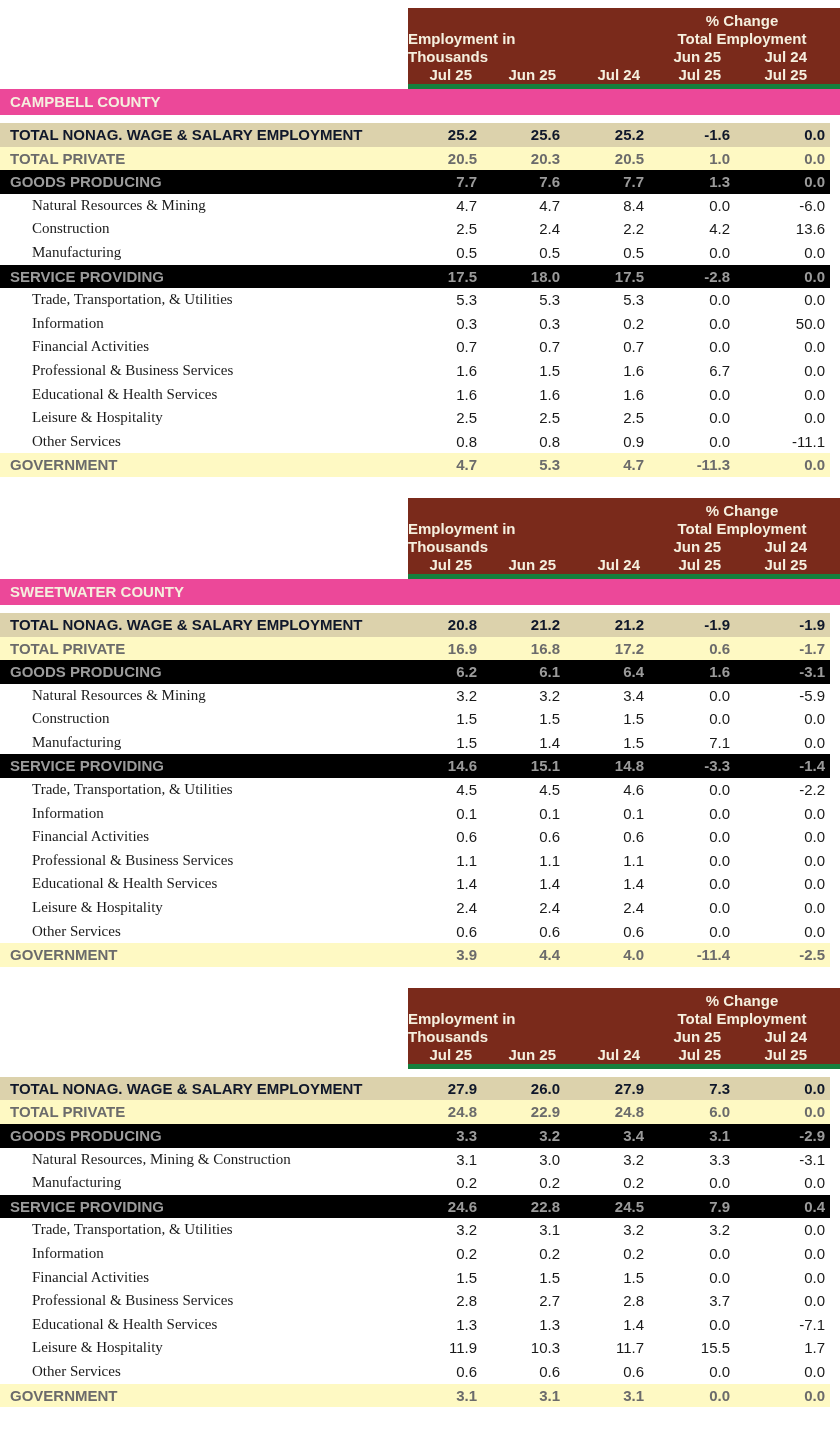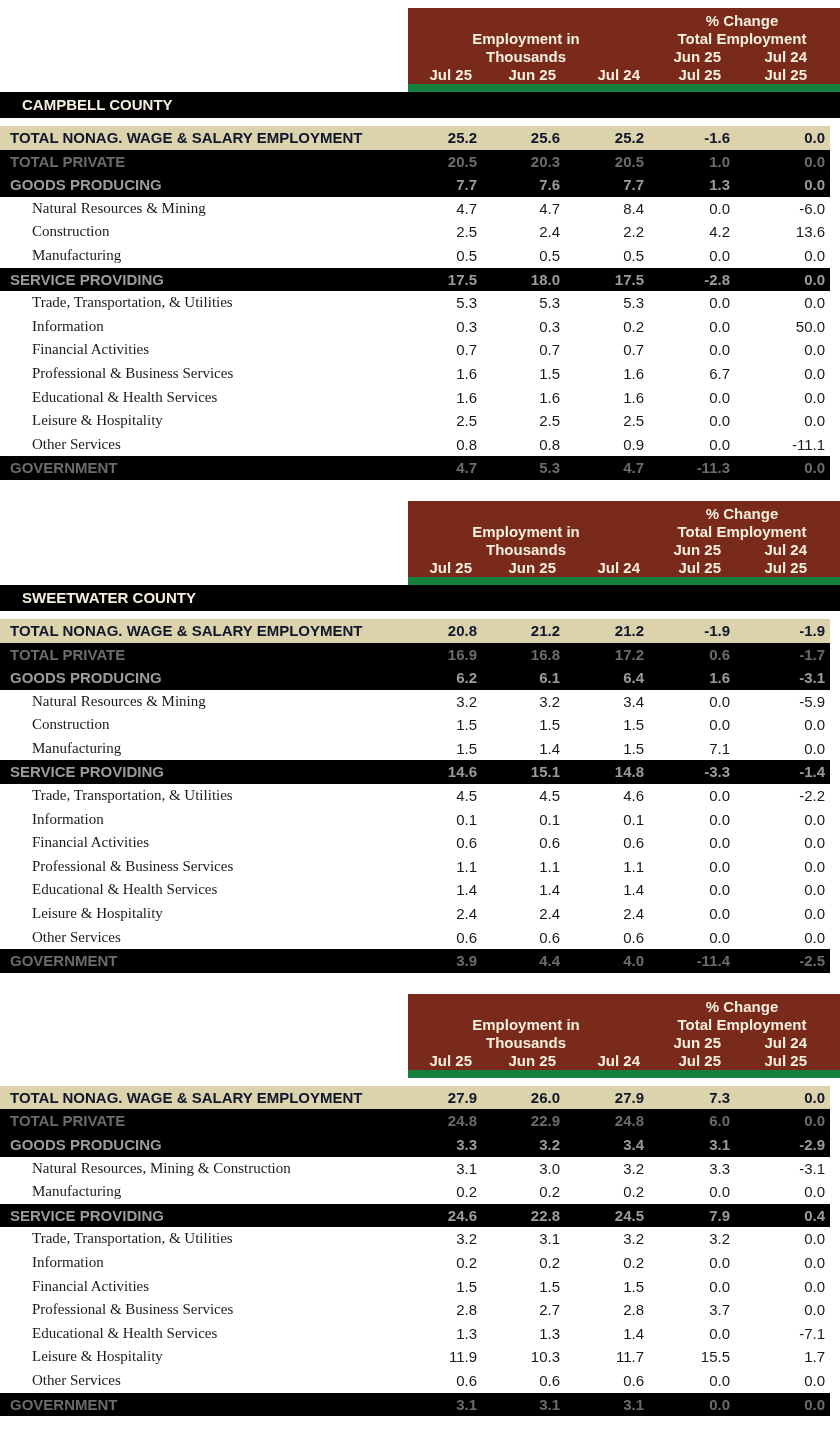--- a/index.html
+++ b/index.html
@@ -10,70 +10,70 @@
   }
   .page { width: 840px; }
 
   .county-table { margin-bottom: 21px; }
 
   
   .tbl-header {
     margin-left: 408px;
     width: 432px;
     background: #7A2A1B;
-    border-bottom: 8px solid #15803d;
+    border-bottom: 5px solid #15803d;
     color: #F5EFDE;
     font-weight: bold;
     font-size: 15px;
     padding-top: 4px;
     box-sizing: border-box;
   }
   .hline {
     display: grid;
     grid-template-columns: 69px 83px 84px 86px 95px 15px;
     line-height: 18px;
     height: 18px;
   }
   .hcell { white-space: nowrap; }
-  .span-left  { grid-column: 1 / 4; text-align: center; }
+  .span-left  { grid-column: 1 / 4; text-align: left; }
   .span-right { grid-column: 4 / 7; text-align: center; }
   .hc1 { grid-column: 1; text-align: right; padding-right: 5px; }
   .hc2 { grid-column: 2; text-align: right; padding-right: 4px; }
   .hc3 { grid-column: 3; text-align: right; padding-right: 4px; }
   .hc4 { grid-column: 4; text-align: right; padding-right: 9px; }
   .hc5 { grid-column: 5; text-align: right; padding-right: 18px; }
 
   
   .county-bar {
     width: 840px;
     height: 26px;
     line-height: 26px;
-    background: #000000;
+    background: #ec4899;
     color: #F5EFDE;
     font-weight: bold;
     font-size: 15px;
-    padding-left: 22px;
+    padding-left: 10px;
     box-sizing: border-box;
   }
 
   
   .rows { width: 830px; margin-top: 8px; }
   .row {
     display: grid;
     grid-template-columns: 1fr 83px 83px 84px 86px 95px;
     height: 23.6px;
     line-height: 23.6px;
     font-size: 15px;
     padding: 0 5px 0 10px;
     box-sizing: border-box;
     white-space: nowrap;
   }
   .row .val { text-align: right; }
   .row.total    { background: #DCD2AC; color: #0f172a; font-weight: bold; }
-  .row.subtotal { background: #000000; color: #6B6B6B; font-weight: bold; }
+  .row.subtotal { background: #fef9c3; color: #6B6B6B; font-weight: bold; }
   .row.section  { background: #000000; color: #9B9B9B; font-weight: bold; }
   .row.detail   { background: #ffffff; color: #1A1A1A; }
   .row.detail .label { padding-left: 22px; font-family: Liberation Serif, serif; }
 </style>
 </head>
 <body>
 
 <div class="page">
   <section class="county-table">
     <div class="tbl-header">

